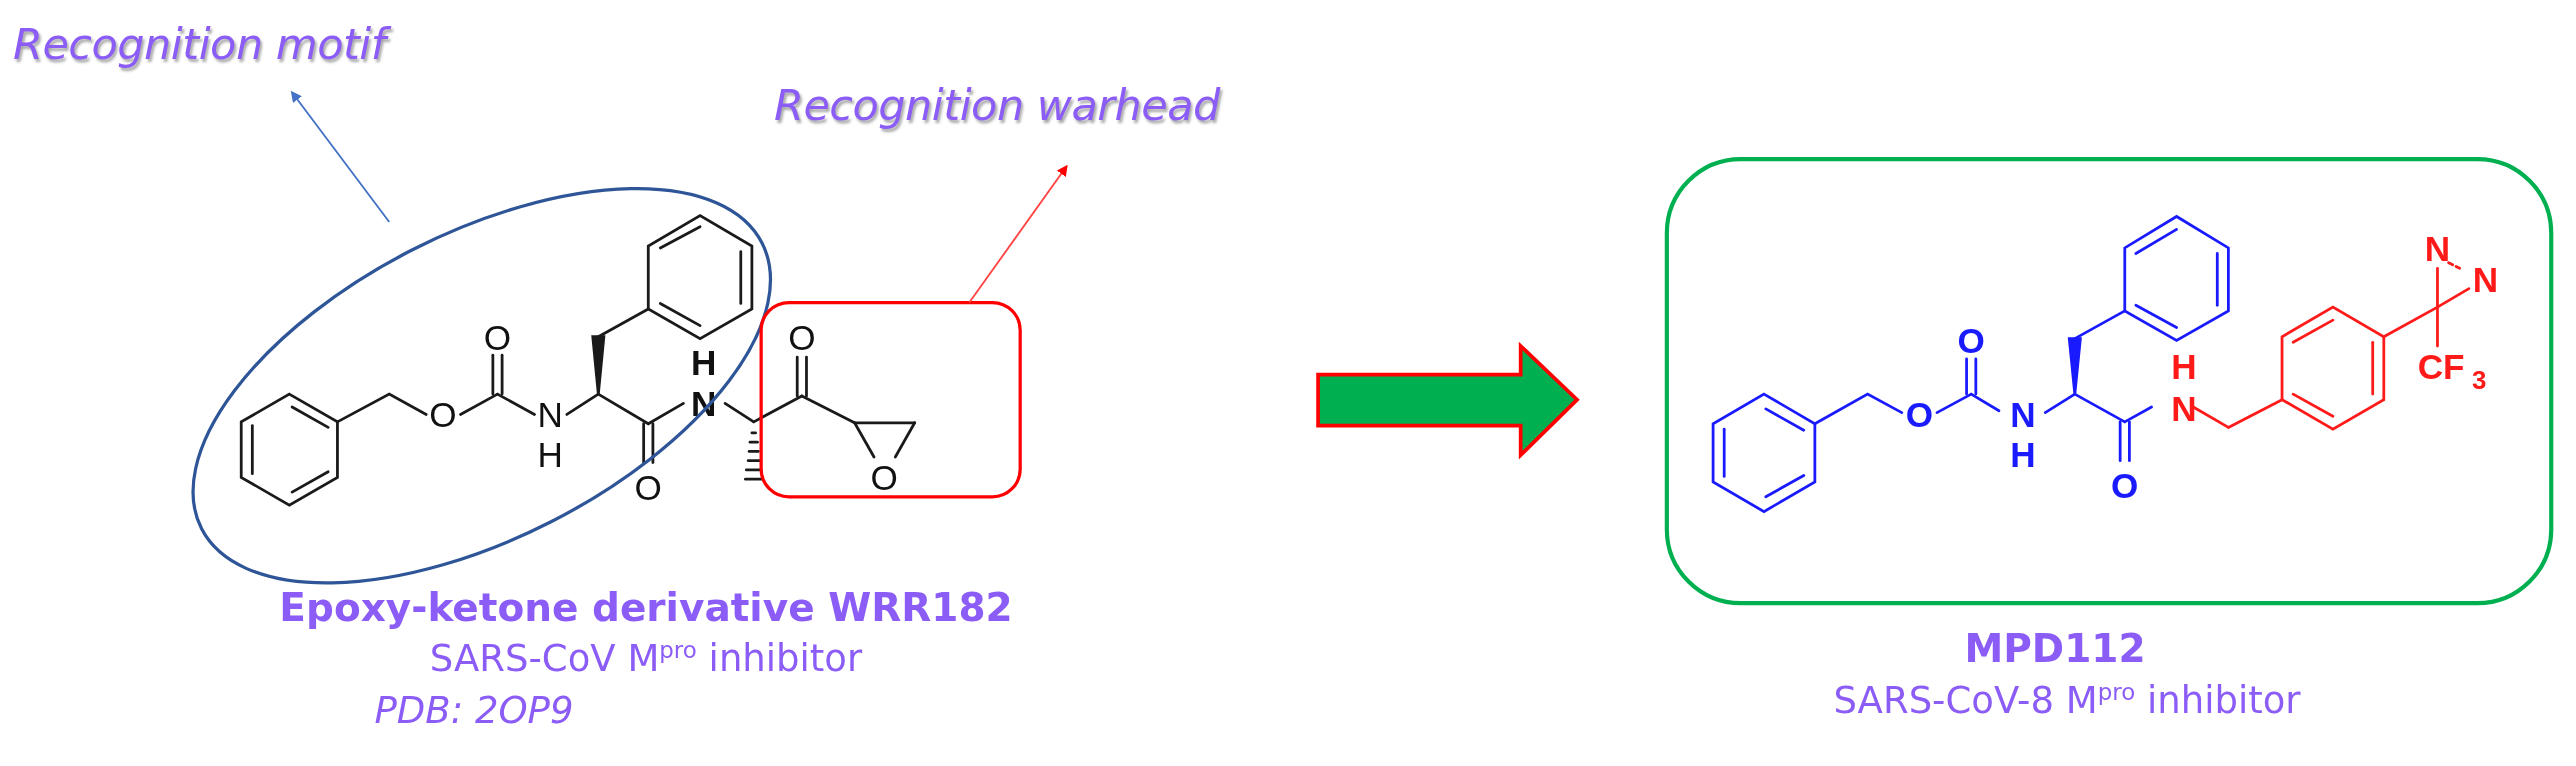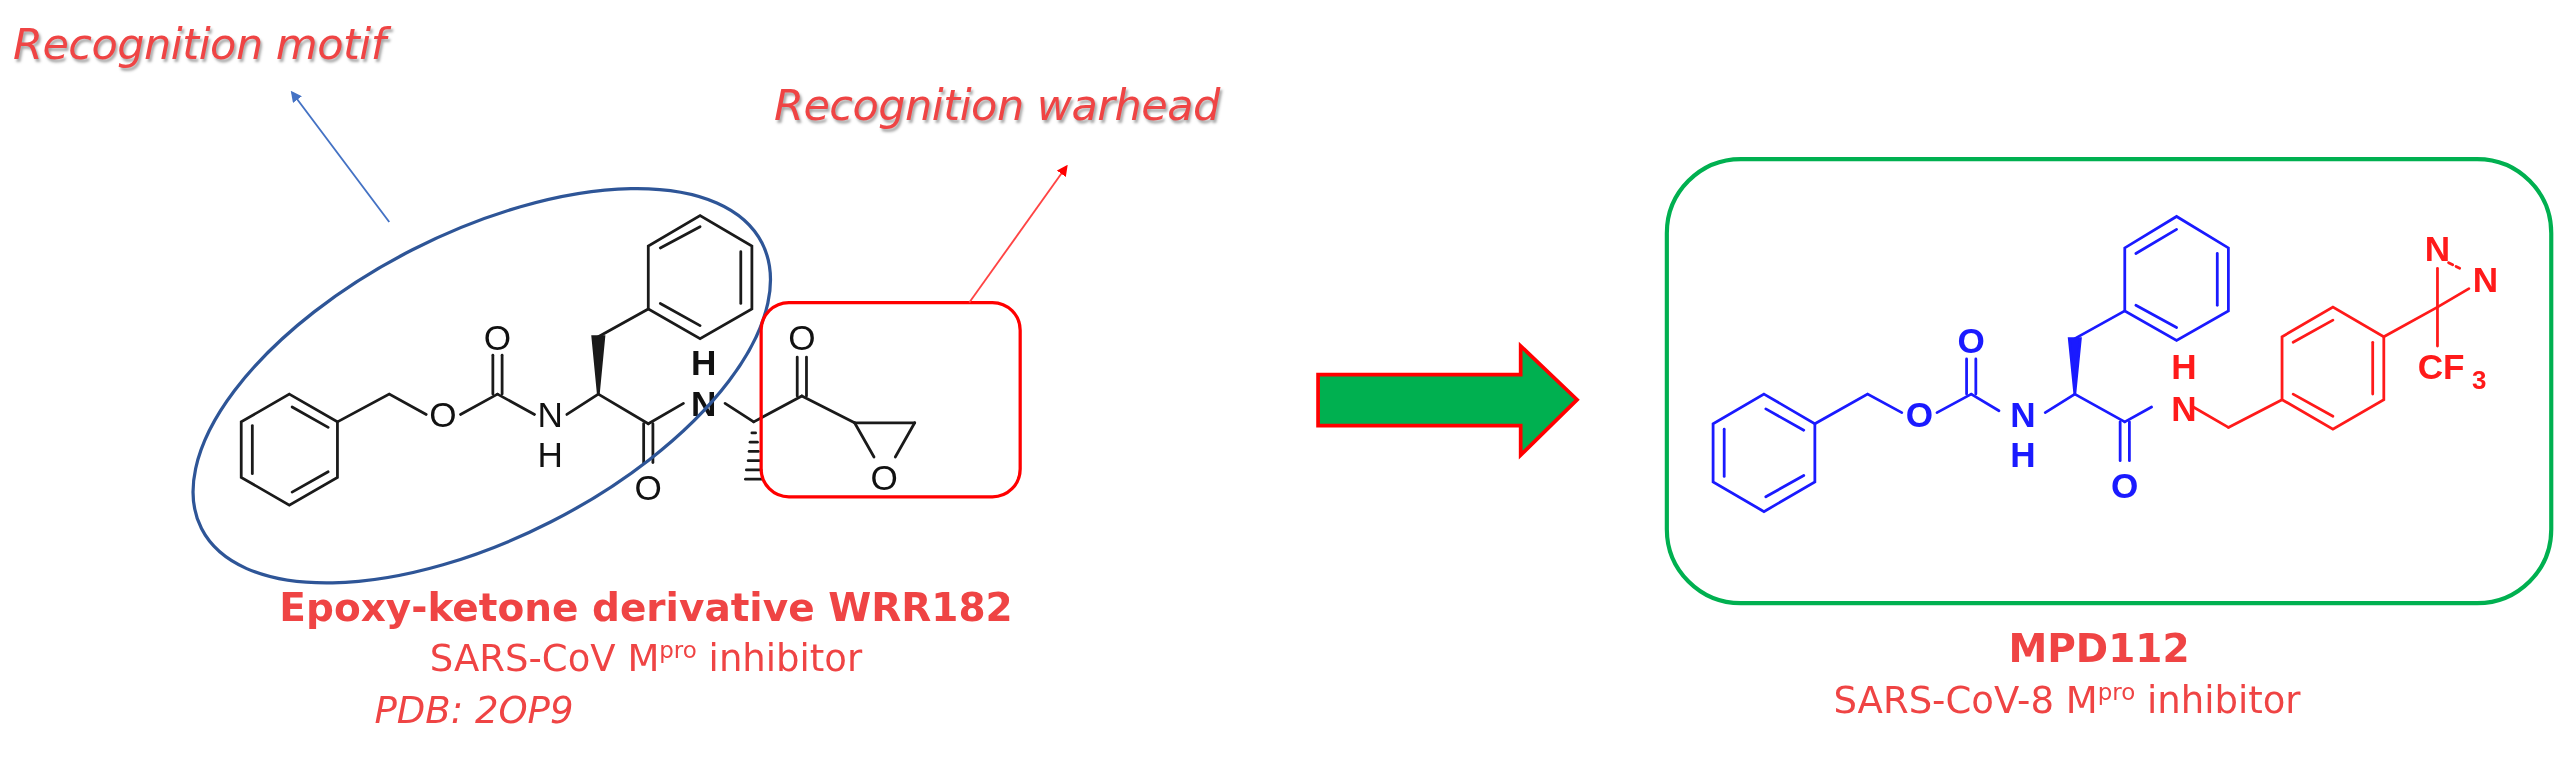--- a/index.html
+++ b/index.html
@@ -1,18 +1,18 @@
 <!DOCTYPE html>
 <html style="font-size:15px"><head>
 <meta charset="utf-8">
 <style>
   html, body { margin: 0; padding: 0; background: #ffffff; }
   body { width: 2576px; height: 766px; position: relative; overflow: hidden; font-family: "Liberation Sans", sans-serif; }
   .canvas { position: absolute; left: 0; top: 0; width: 2576px; height: 766px; }
-  .label { position: absolute; font-family: "DejaVu Sans", sans-serif; color: #ef4444; white-space: nowrap; }
+  .label { position: absolute; font-family: "DejaVu Sans", sans-serif; color: #8b5cf6; white-space: nowrap; }
   .callout { font-style: italic; font-size: 43px; text-shadow: 1.9px 2.8px 2.8px rgba(0,0,0,0.35); letter-spacing: -0.5px; }
   .caption { text-align: center; transform: translateX(-50%); }
   .cap-title { font-weight: bold; font-size: 39px; }
   .cap-sub { font-size: 37px; margin-left: 12px; }
   .cap-pdb { font-size: 37px; font-style: italic; }
   sup { font-size: 0.62em; vertical-align: 0.55em; line-height: 0; }
   svg text { font-family: "Liberation Sans", sans-serif; }
 </style>
 </head>
 <body>
@@ -164,17 +164,17 @@
     <text x="2679" y="420" font-size="28">3</text>
   </g>
 </svg>
 
 <div class="label caption cap-title" style="left:646px; top:585px;">Epoxy-ketone derivative WRR182</div>
 <div class="label caption cap-sub" style="left:634px; top:637px;">
   <span>SARS-CoV M</span><sup>pro</sup><span> inhibitor</span>
 </div>
 <div class="label caption cap-pdb" style="left:474px; top:689px;">PDB: 2OP9</div>
 
-<div class="label caption cap-title" style="left:2055px; top:626px;margin-left:44px;">MPD112</div>
+<div class="label caption cap-title" style="left:2055px; top:626px;">MPD112</div>
 <div class="label caption cap-sub" style="left:2055px; top:679px;">
   <span>SARS-CoV-8 M</span><sup>pro</sup><span> inhibitor</span>
 </div>
 
 
 </body></html>

